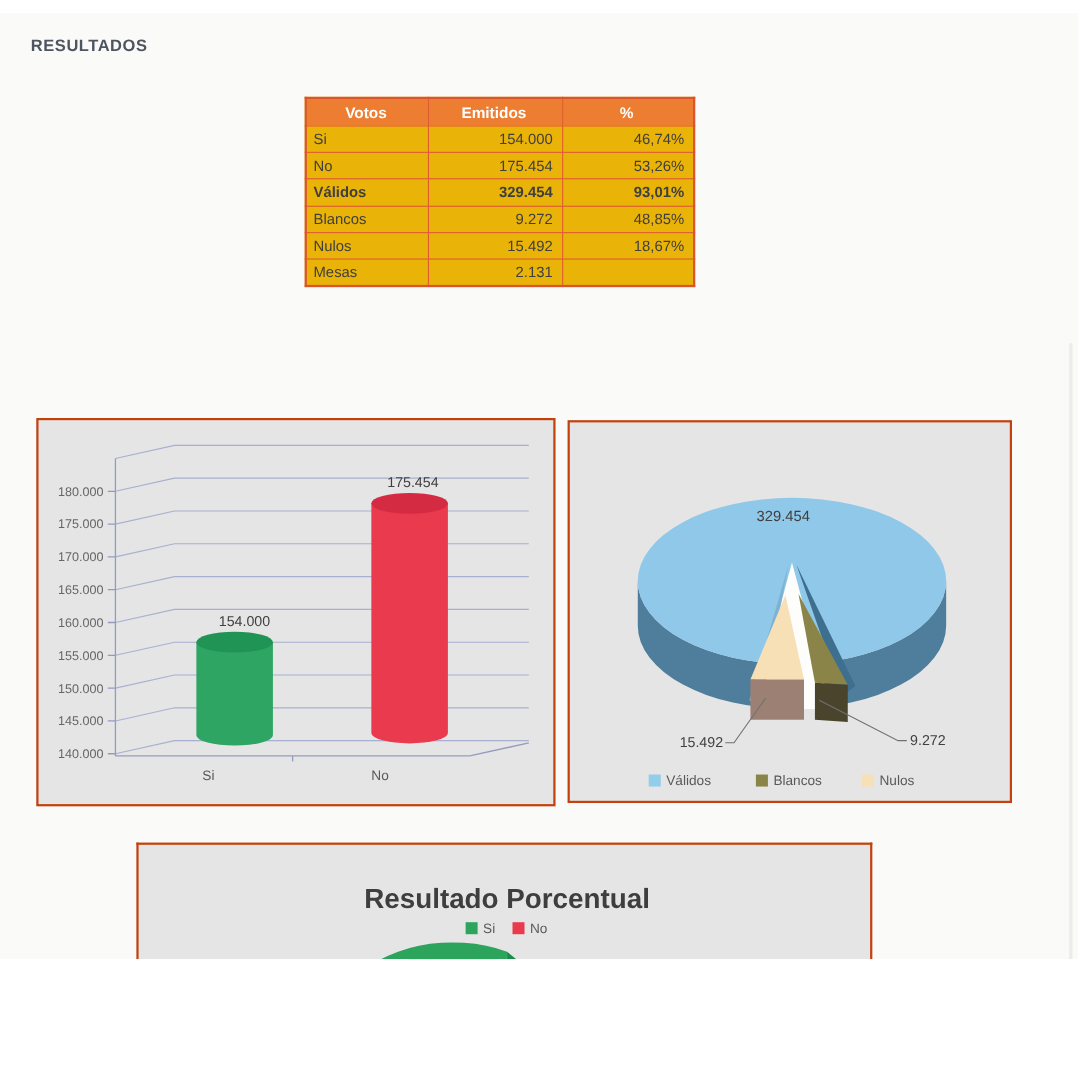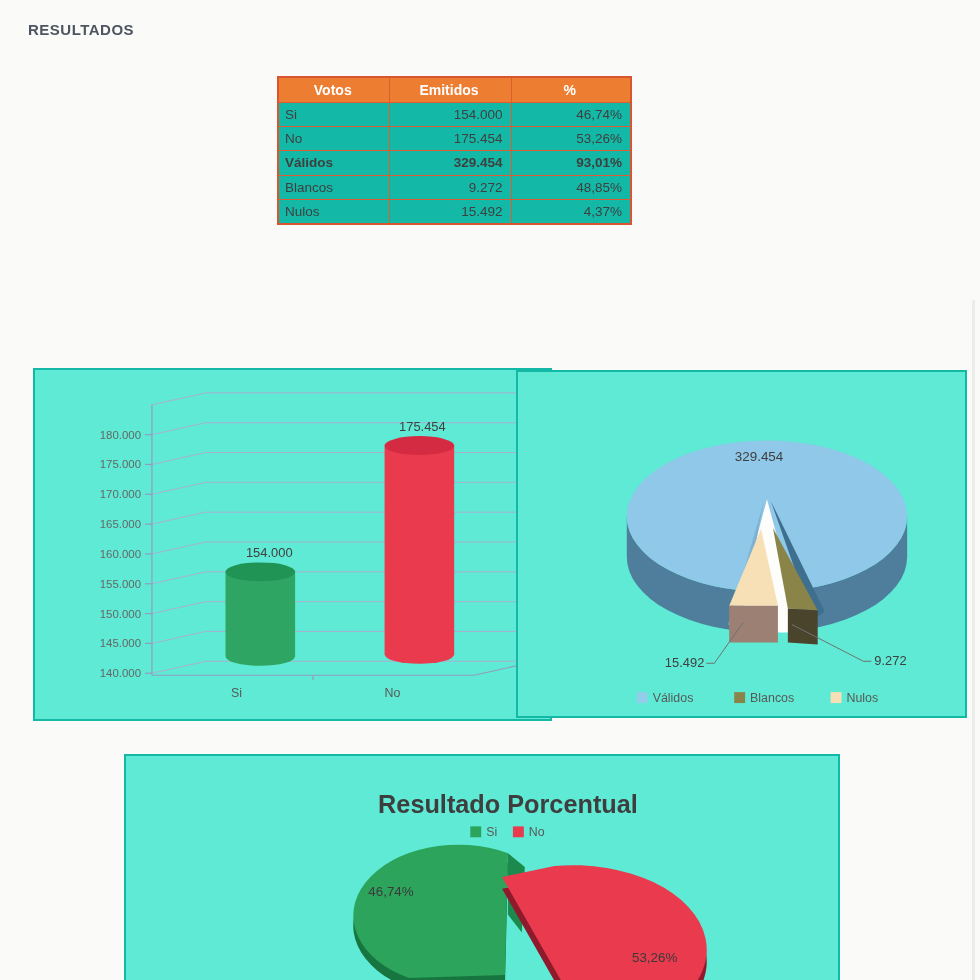--- a/index.html
+++ b/index.html
@@ -1,47 +1,48 @@
 <!DOCTYPE html>
 <html><head>
 <meta charset="utf-8">
 <style>
   html,body{margin:0;padding:0;background:#ffffff;}
   #page{
-    position:relative;width:980px;height:980px;overflow:hidden;
+    position:relative;width:980px;height:860px;overflow:hidden;
     background:#FAFAF8;
     font-family:"Liberation Sans","DejaVu Sans",sans-serif;
     color:#3F3F3F;
+    margin-top:12px;
   }
   .scan-streak{position:absolute;left:972px;top:300px;width:3px;height:680px;
     background:rgba(120,125,130,0.10);}
   .page-title{
     position:absolute;left:28px;top:21px;font-size:15px;font-weight:bold;
     color:#4E5560;letter-spacing:.5px;
   }
   
   table.votes-table{
     position:absolute;left:277px;top:76px;width:353px;
     border-collapse:collapse;table-layout:fixed;
-    background:#14b8a6;border:2px solid #D95430;
+    background:#eab308;border:2px solid #D95430;
   }
   .votes-table th,.votes-table td{
     border:1px solid #DE5B33;height:23.2px;padding:0 8px 0 6px;
     font-size:13.5px;white-space:nowrap;overflow:hidden;color:#3F3F3F;
   }
   .votes-table thead th{
     background:#ED7D31;color:#FFFFFF;font-weight:bold;text-align:center;
     font-size:14px;height:24px;
   }
   .votes-table td.lbl{text-align:left;}
   .votes-table td.num{text-align:right;}
   .votes-table tr.bold td{font-weight:bold;}
   .votes-table tr.bold-label td.lbl{font-weight:bold;}
   
-  .chart-box{position:absolute;background:#5eead4;border:2px solid #14b8a6;padding-left:47px;}
+  .chart-box{position:absolute;background:#e5e5e5;border:2px solid #c2410c;}
   #box-bar{left:33px;top:368px;width:468px;height:349px;}
   #box-pie{left:516px;top:370px;width:400px;height:344px;}
   #box-pct{left:124px;top:754px;width:665px;height:226px;border-bottom:none;}
   .chart-box svg{display:block;}
   text{font-family:"Liberation Sans","DejaVu Sans",sans-serif;}
 </style>
 </head>
 <body>
 
 <div id="page">
@@ -79,21 +80,26 @@
         <td class="num">93,01%</td>
       </tr>
       <tr>
         <td class="lbl">Blancos</td>
         <td class="num">9.272</td>
         <td class="num">48,85%</td>
       </tr>
       <tr>
         <td class="lbl">Nulos</td>
         <td class="num">15.492</td>
-        <td class="num">4,37%</td>
+        <td class="num">18,67%</td>
+      </tr>
+      <tr>
+        <td class="lbl">Mesas</td>
+        <td class="num">2.131</td>
+        <td class="num"></td>
       </tr>
     </tbody>
   </table>
 
   <div class="chart-box" id="box-bar">
     <svg width="464" height="345" viewBox="0 0 466 347">
       <g stroke="#A7B0D0" stroke-width="1" fill="none">
         <path d="M70,35 L124,23 L448,23"></path>
         <path d="M70,65  L124,53  L448,53"></path>
         <path d="M70,95  L124,83  L448,83"></path>

